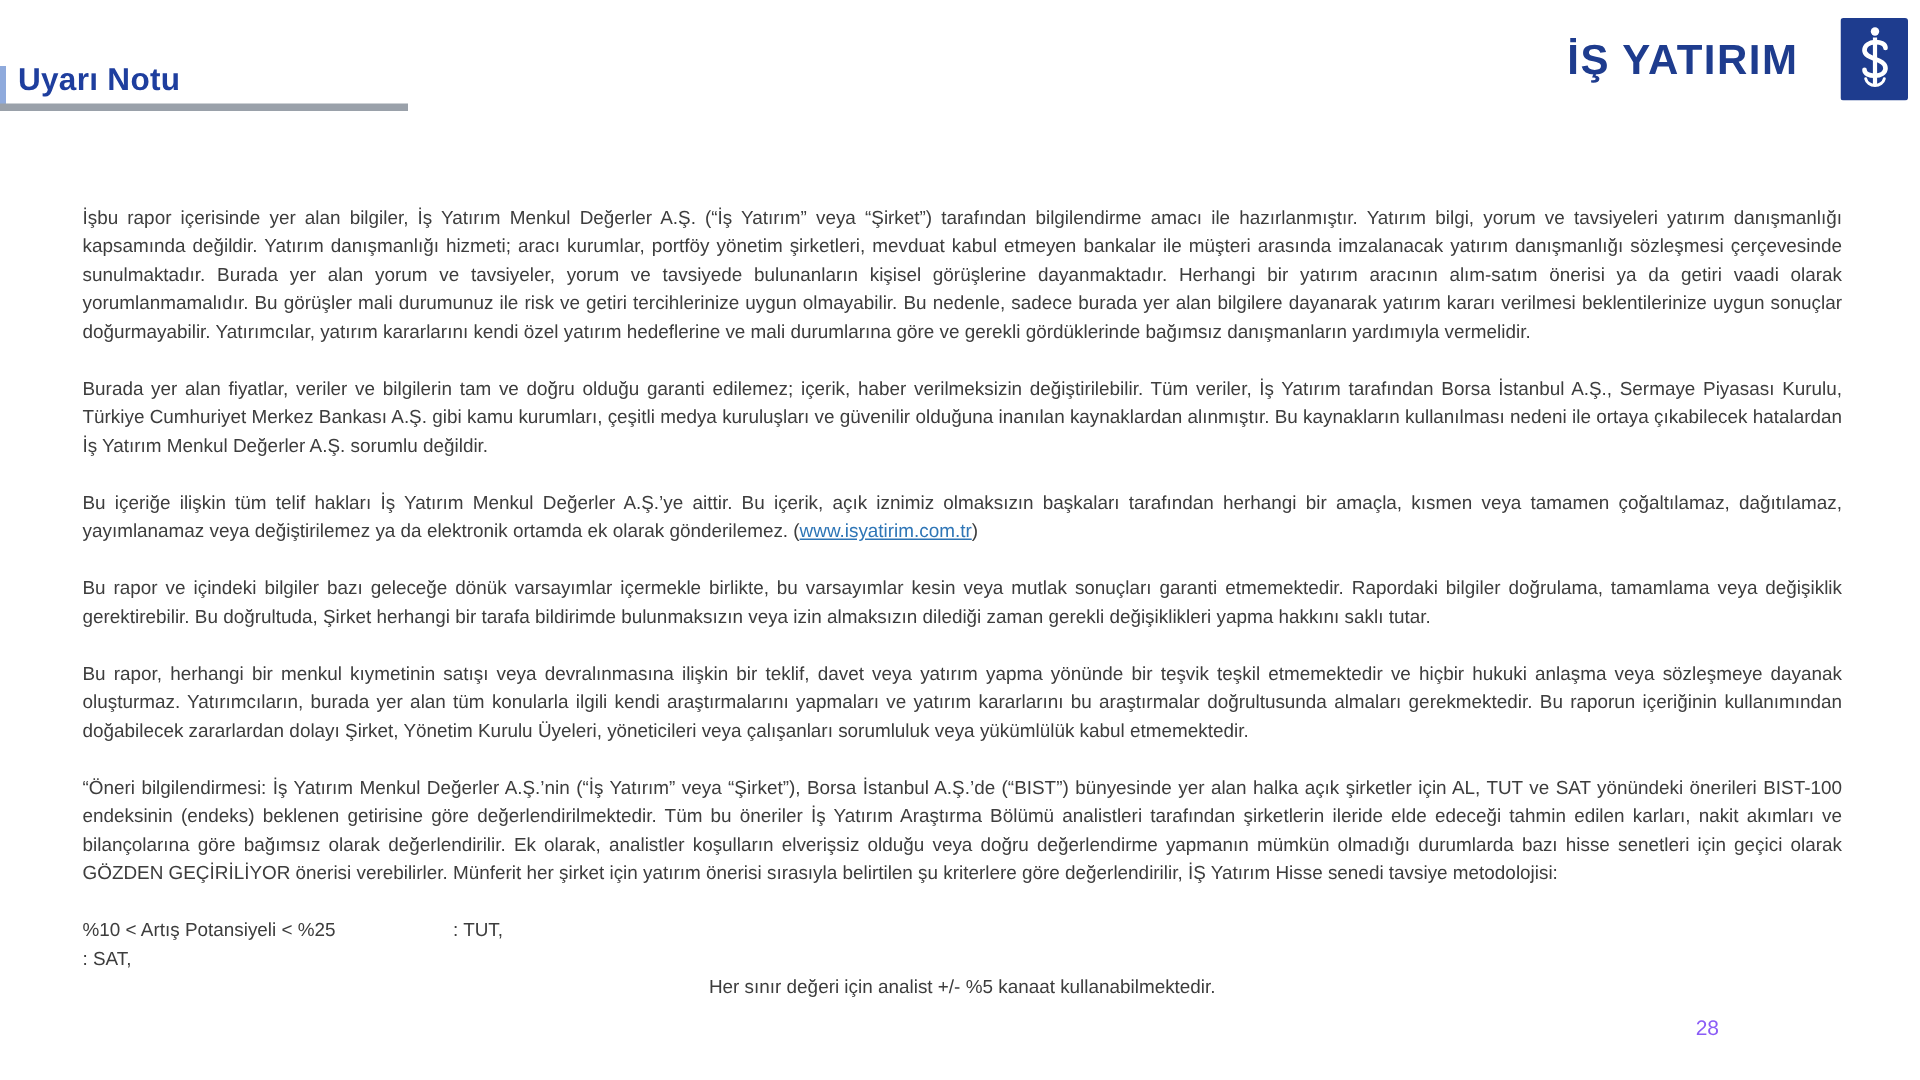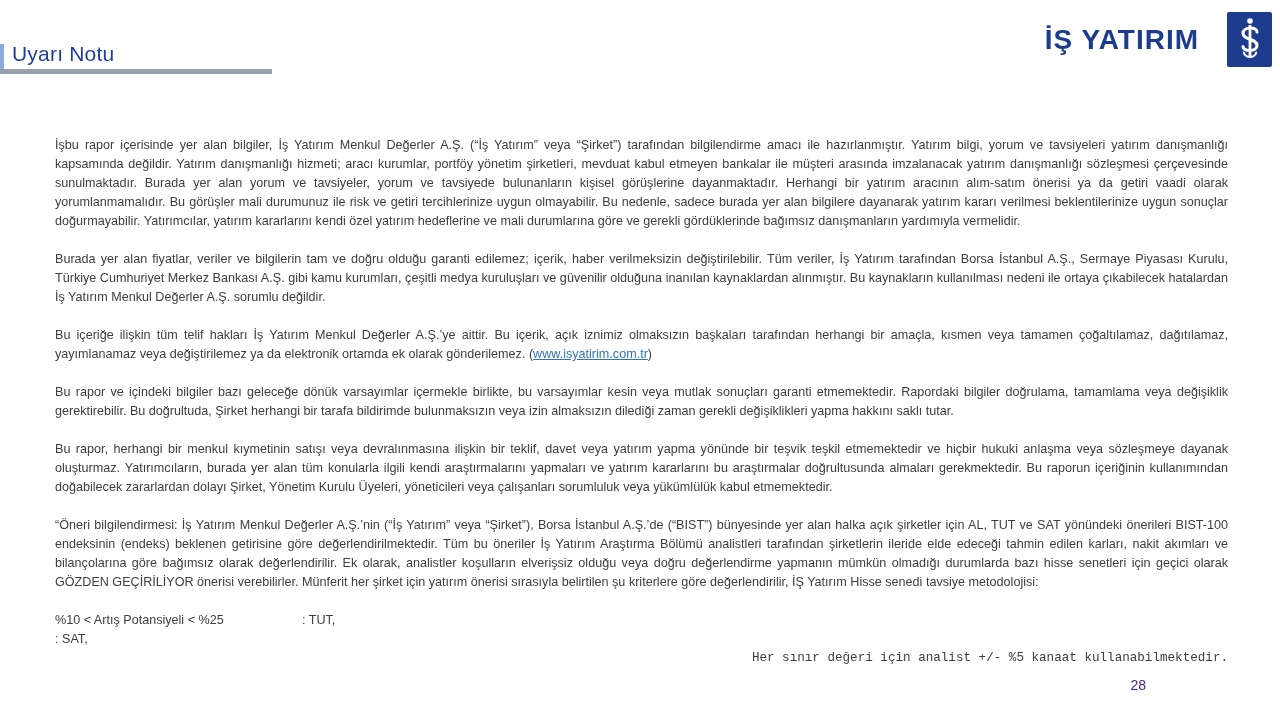--- a/index.html
+++ b/index.html
@@ -13,21 +13,21 @@
   }
   .slide { position: relative; width: 1280px; height: 720px; background: #fff; }
 
   
   .title-strip {
     position: absolute; left: 0; top: 44px;
     width: 4px; height: 26px; background: #8faadc;
   }
   .page-title {
     position: absolute; left: 12px; top: 42px;
-    font-size: 21px; font-weight: normal; color: #1e3e9e;
+    font-size: 21px; font-weight: bold; color: #1e3e9e;
     letter-spacing: 0.2px;
   }
   .title-underline {
     position: absolute; left: 0; top: 69px;
     width: 272px; height: 5px; background: #9aa1aa;
   }
   .logo {
     position: absolute; top: 12px; right: 8px;
     display: flex; align-items: center; gap: 28px;
   }
@@ -47,25 +47,25 @@
   .content p { margin: 0 0 19px 0; }
   .content a {
     color: #2e75b6; text-decoration: underline; cursor: pointer;
   }
 
   
   .criteria { margin-top: 10px; }
   .crit-row { display: flex; line-height: 19px; text-align: left; }
   .crit-cond { width: 247px; white-space: pre; }
   .crit-rating { white-space: pre; }
-  .crit-note { margin-top: 25px; text-align: right; font-family: Liberation Mono, monospace; }
+  .crit-note { margin-top: 25px; text-align: center; }
 
   .page-number {
     position: absolute; right: 134px; bottom: 27px;
-    font-size: 14px; color: #4c1d95;
+    font-size: 14px; color: #8b5cf6;
   }
 </style>
 </head>
 <body>
 
 <div class="slide">
 
   <div class="title-strip"></div>
   <h1 class="page-title">Uyarı Notu</h1>
   <div class="title-underline"></div>

